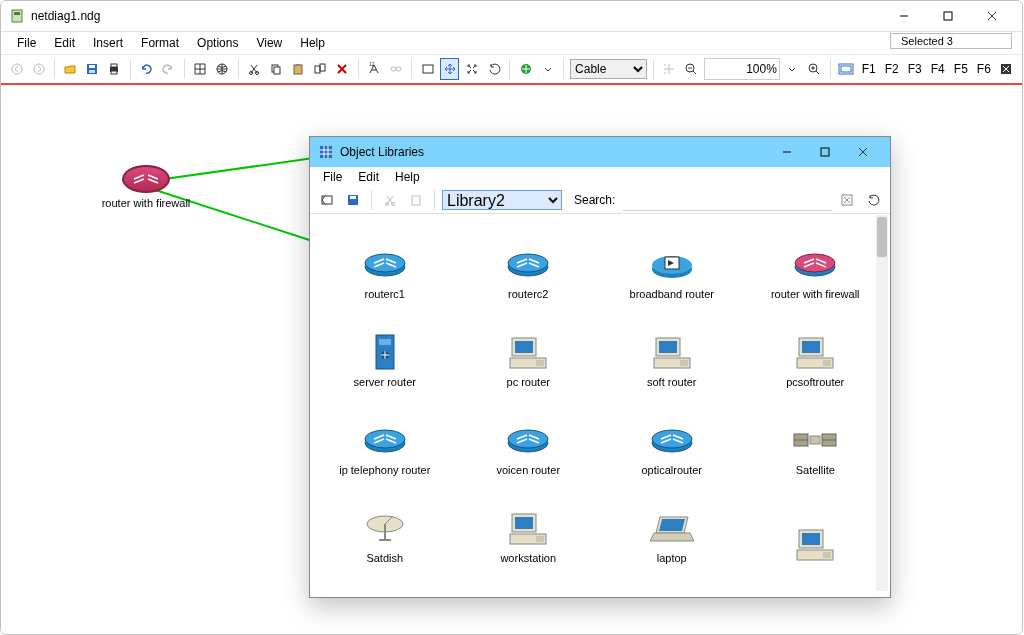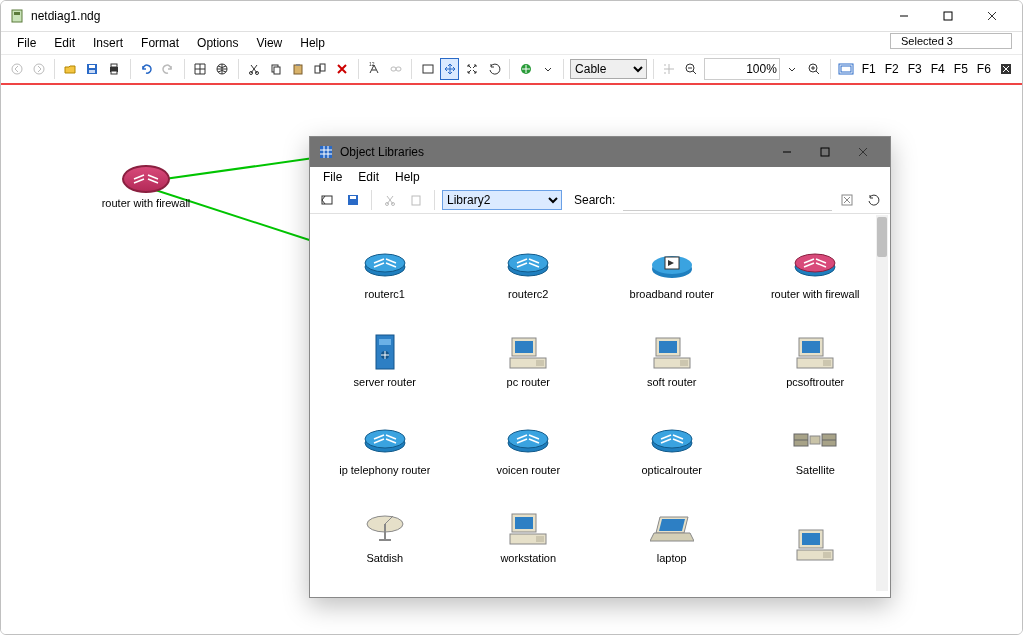--- a/index.html
+++ b/index.html
@@ -21,29 +21,29 @@
   .zoom { width:48px; text-align:right; font-size:12px; border:1px solid #ccc; height:18px;padding-left:24px;}
   .ftxt { font-size:12px; padding:0 3px; }
   .canvas { position:absolute; left:0; top:84px; right:0; bottom:0; background:#fff; }
   
   .router-icon { width:44px; height:24px; border-radius:50%; background:linear-gradient(#d84a7a,#b42a58); border:2px solid #8a2040; position:relative; }
   .router-label { font-size:11px; text-align:center; width:110px; margin-top:4px; }
   .diag-obj { position:absolute; display:flex; flex-direction:column; align-items:center; }
   .line { position:absolute; height:2px; background:#00c400; transform-origin:left center; }
   
   .dialog { position:absolute; left:308px; top:135px; width:580px; height:460px; background:#fff; border:1px solid #888; box-shadow:0 8px 24px rgba(0,0,0,0.25); display:flex; flex-direction:column;}
-  .dialog .dtitle { height:30px; display:flex; align-items:center; padding:0 8px; background:#737373; }
+  .dialog .dtitle { height:30px; display:flex; align-items:center; padding:0 8px; background:#7dd3fc; }
   .dialog .dtitle .dicon{width:16px;height:16px;margin-right:6px;display:flex;}
   .dialog .dtitle .dtitletxt{flex:0 0 auto;font-size:12px;}
   .dialog .dtitle .dspacer{flex:1;}
   .dialog .dwinbtn { width:38px; height:28px; display:flex; align-items:center; justify-content:center; color:#333;}
   .dialog .dmenu { height:20px; display:flex; align-items:center; padding:0 6px; gap:2px; }
   .dialog .dmenu .dmitem { padding:1px 7px; }
   .dialog .dtoolbar { height:26px; display:flex; align-items:center; padding:0 6px; gap:4px; border-bottom:1px solid #e0e0e0; }
-  .dialog .dtoolbar .combo { height:20px; width:120px; font-size:12px; border:1px solid #6aa0e6; background:#dbeaff;}
+  .dialog .dtoolbar .combo { height:20px; width:120px; font-size:16px; border:1px solid #6aa0e6; background:#dbeaff;}
   .dialog .dtoolbar .searchlbl{font-size:12px;margin-left:8px;}
   .dialog .dtoolbar .searchfield{flex:1;height:18px;border:none;border-bottom:1px solid #ccc;font-size:12px;margin-left:4px;min-width:120px;}
   .dialog .dbody { flex:1; overflow:auto; padding:4px 7px; }
   .grid { display:grid; grid-template-columns:repeat(4,1fr); gap:4px 8px; }
   .item { display:flex; flex-direction:column; align-items:center; height:84px; justify-content:flex-end; }
   .item .ithumb { width:50px; height:44px; display:flex; align-items:center; justify-content:center; }
   .item .ilbl { font-size:11px; text-align:center; margin-top:2px; height:14px; overflow:hidden; white-space:nowrap; text-overflow:ellipsis; max-width:120px;}
   .scrollbar{position:absolute;right:2px;top:78px;bottom:6px;width:12px; background:#f1f1f1;}
   .scrollbar .thumb{position:absolute;left:1px;right:1px;top:2px;height:40px;background:#c0c0c0;border-radius:2px;}
   svg{display:block;}

